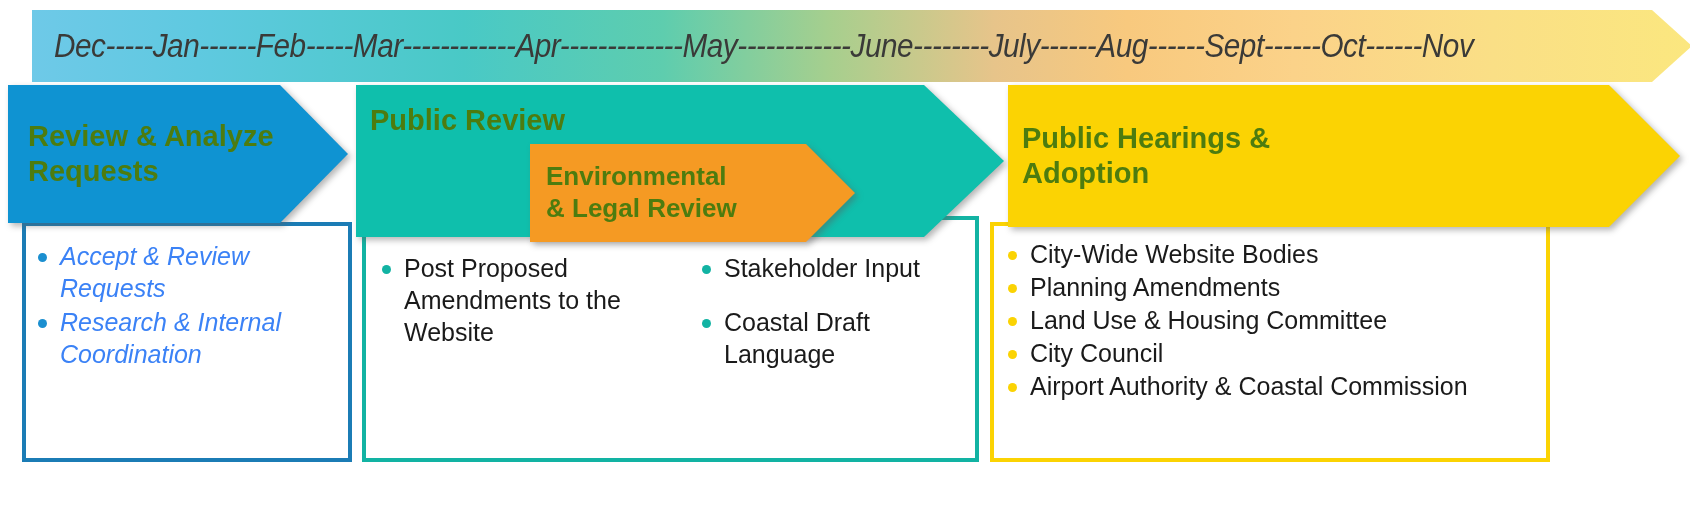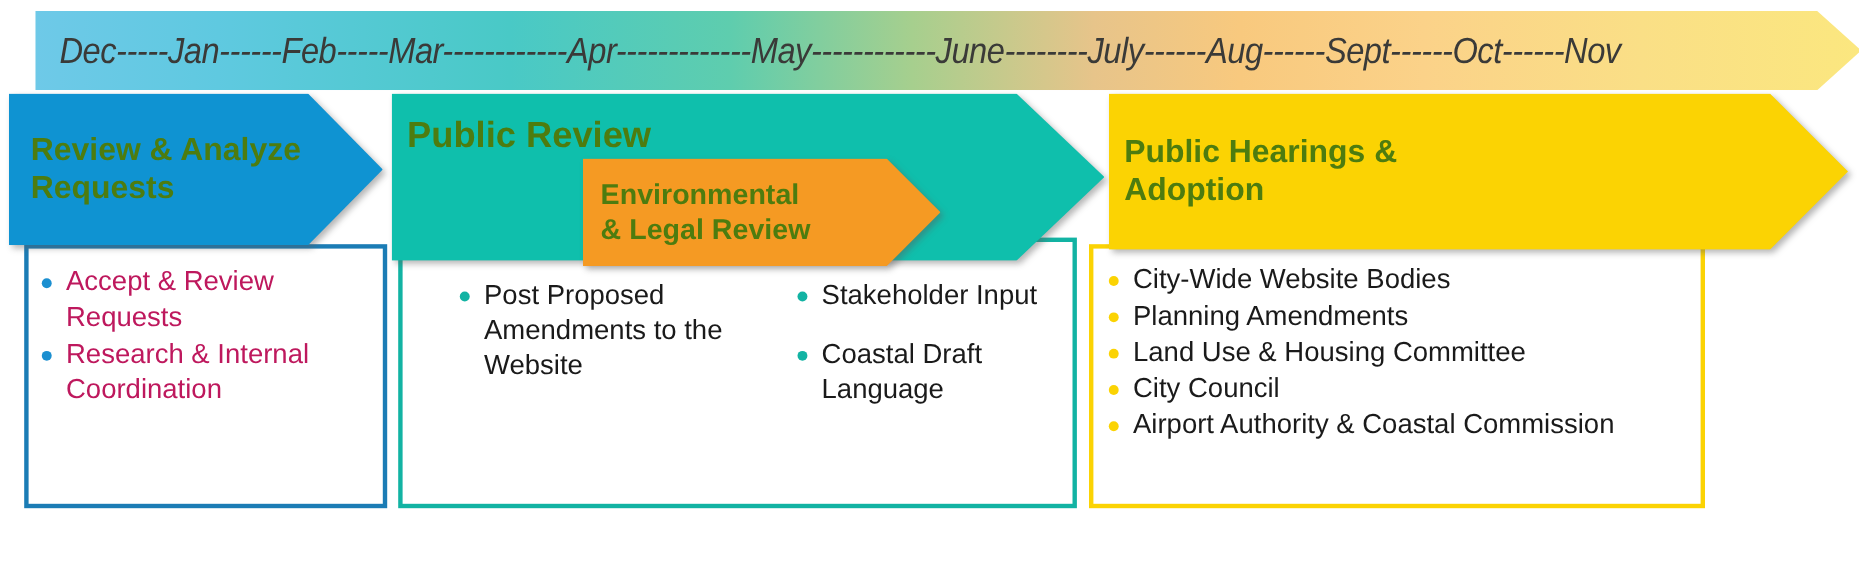--- a/index.html
+++ b/index.html
@@ -104,21 +104,21 @@
     z-index: 3;
   }
   #chev-teal .chev-inner {
     background: #0fbfac;
     -webkit-clip-path: polygon(0 0, 568px 0, 648px 76px, 568px 152px, 0 152px);
     clip-path: polygon(0 0, 568px 0, 648px 76px, 568px 152px, 0 152px);
   }
   #chev-teal .chev-title {
     margin-left: 14px;
     margin-bottom: 76px;
-    font-size: 33px;
+    font-size: 29px;
     align-self: flex-start;
     margin-top: 18px;
   }
 
   
   #chev-orange {
     left: 530px;
     top: 144px;
     width: 325px;
     height: 98px;
@@ -183,30 +183,29 @@
   }
 
   #box-blue {
     left: 22px;
     top: 222px;
     width: 330px;
     height: 240px;
     border: 4px solid #1b7cb5;
   }
   #box-blue .bullets { margin: 14px 0 0 8px; }
-  #box-blue .bullets li { color: #be185d; margin-bottom: 2px; }
+  #box-blue .bullets li { color: #3b82f6; margin-bottom: 2px; font-style: italic; }
   #box-blue .bullets li::before { background: #1b8fd0; }
 
   #box-teal {
     left: 362px;
     top: 216px;
     width: 617px;
     height: 246px;
     border: 4px solid #12b3a3;
-    padding-left: 36px;
   }
   #box-teal .cols {
     display: flex;
     margin-top: 32px;
   }
   #box-teal .col-a { width: 320px; padding-left: 12px; }
   #box-teal .col-b { width: 265px; }
   #box-teal .bullets li { color: #1a1a1a; margin-bottom: 6px; }
   #box-teal .bullets li::before { background: #12b3a3; }
   #box-teal .col-b .bullets li { margin-bottom: 22px; }

